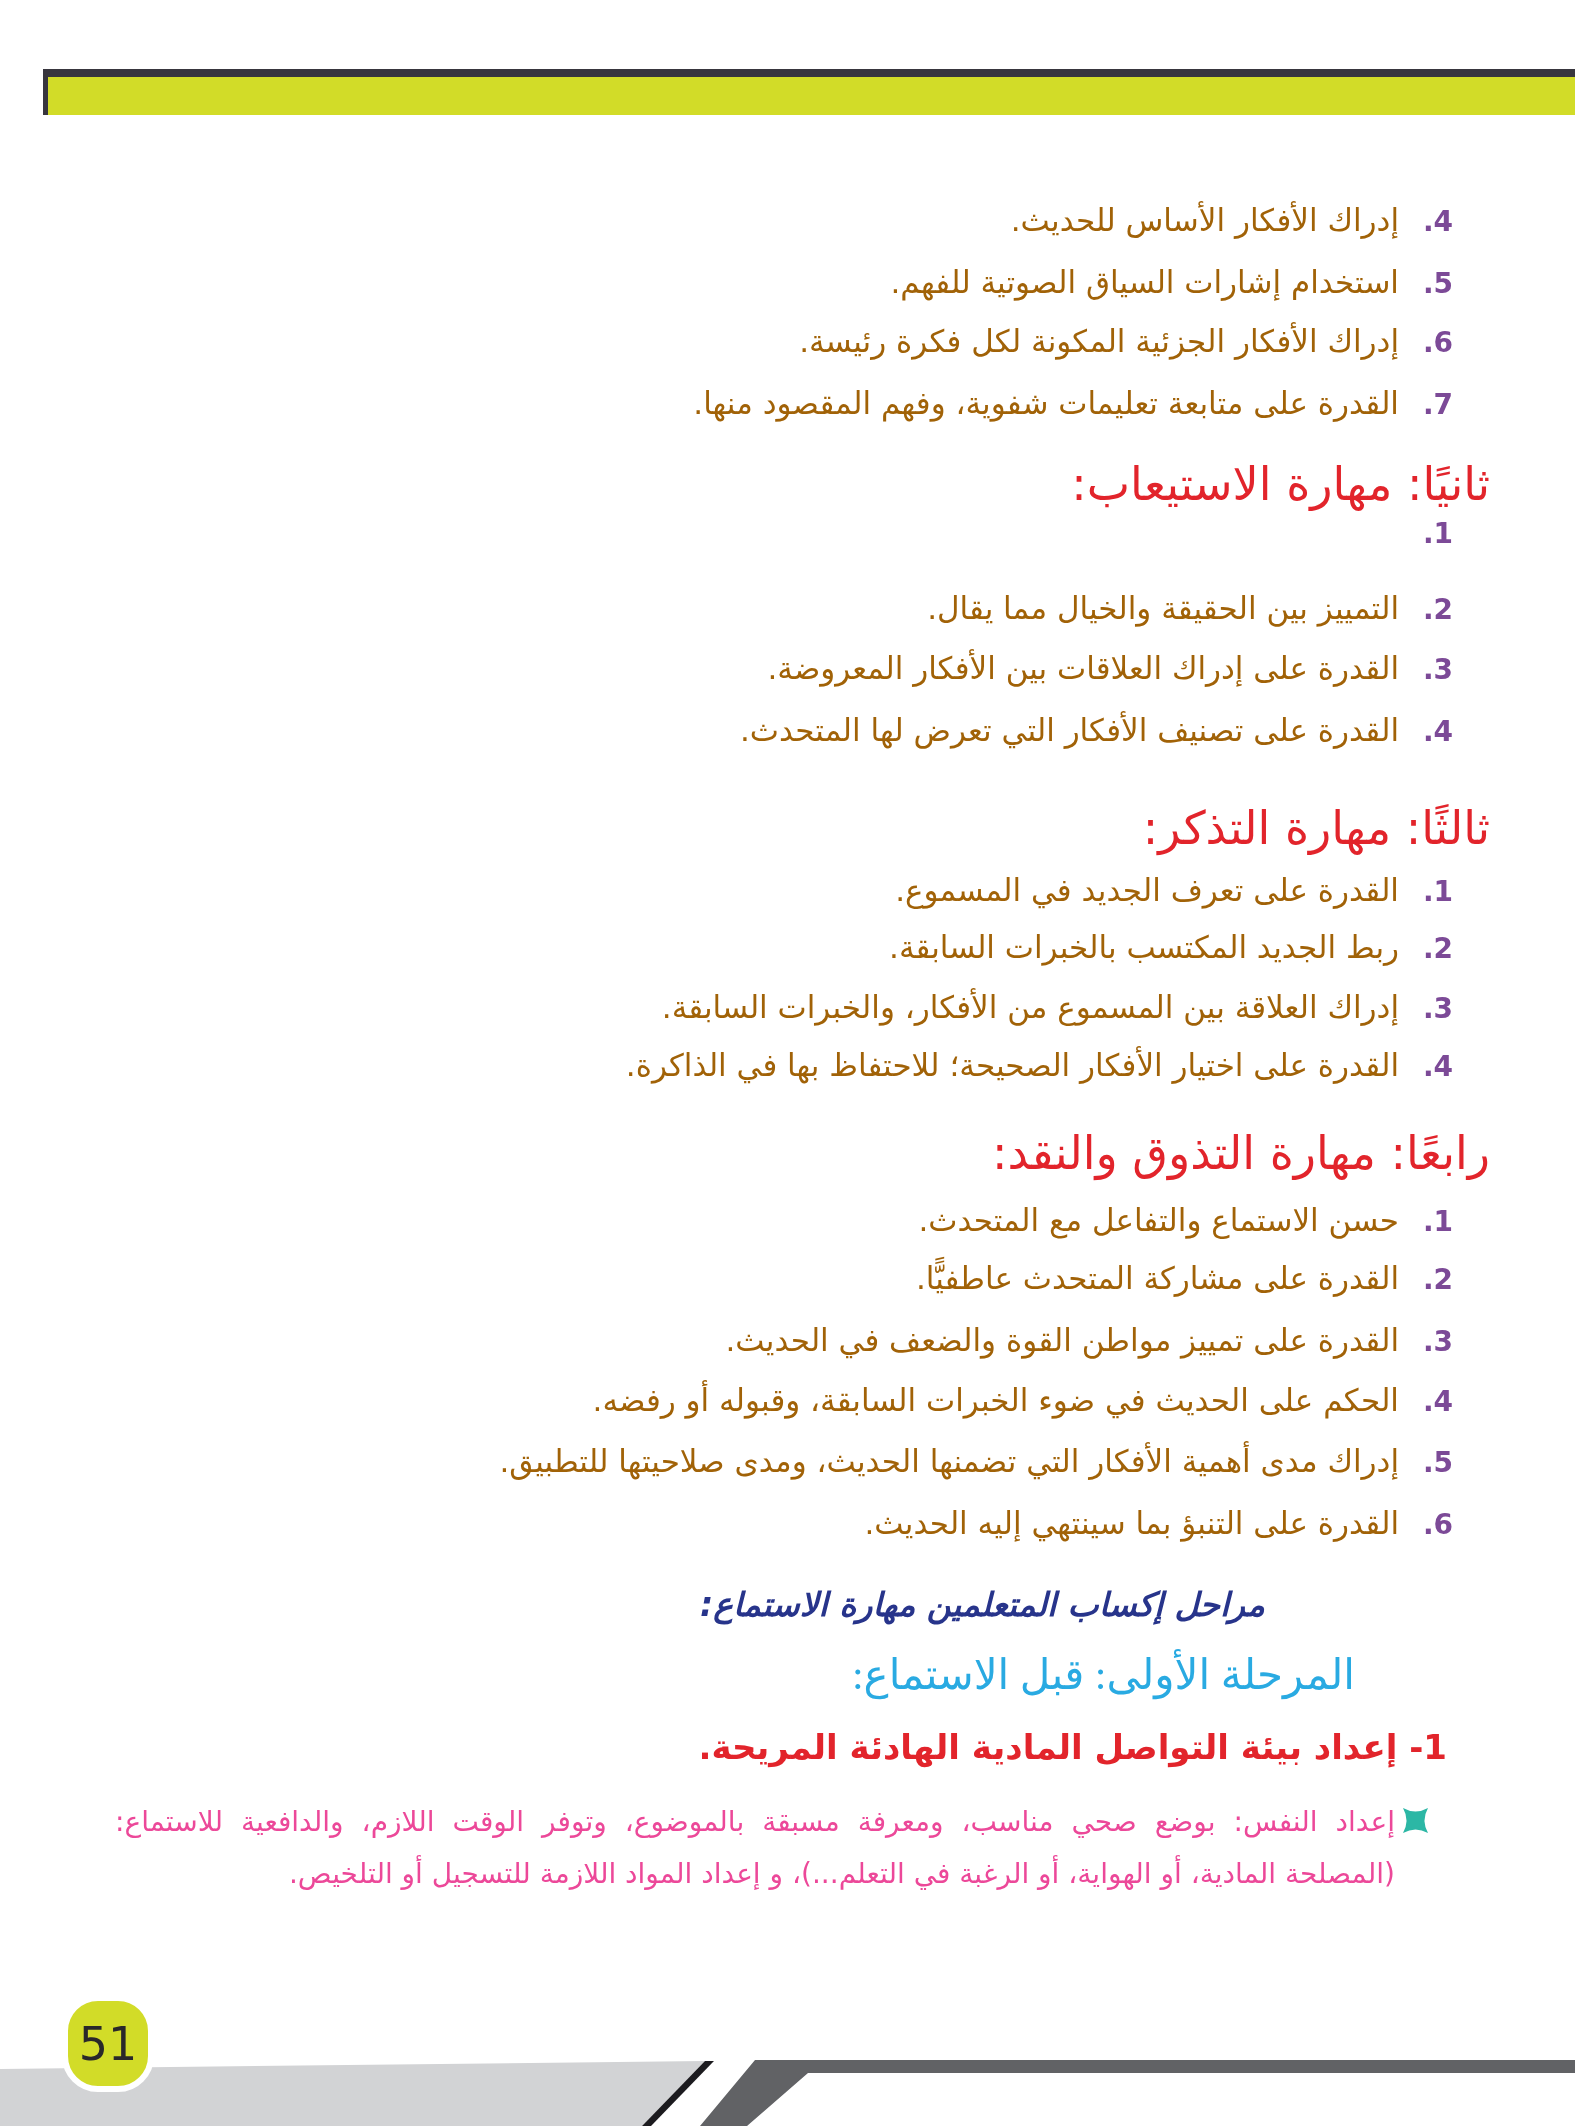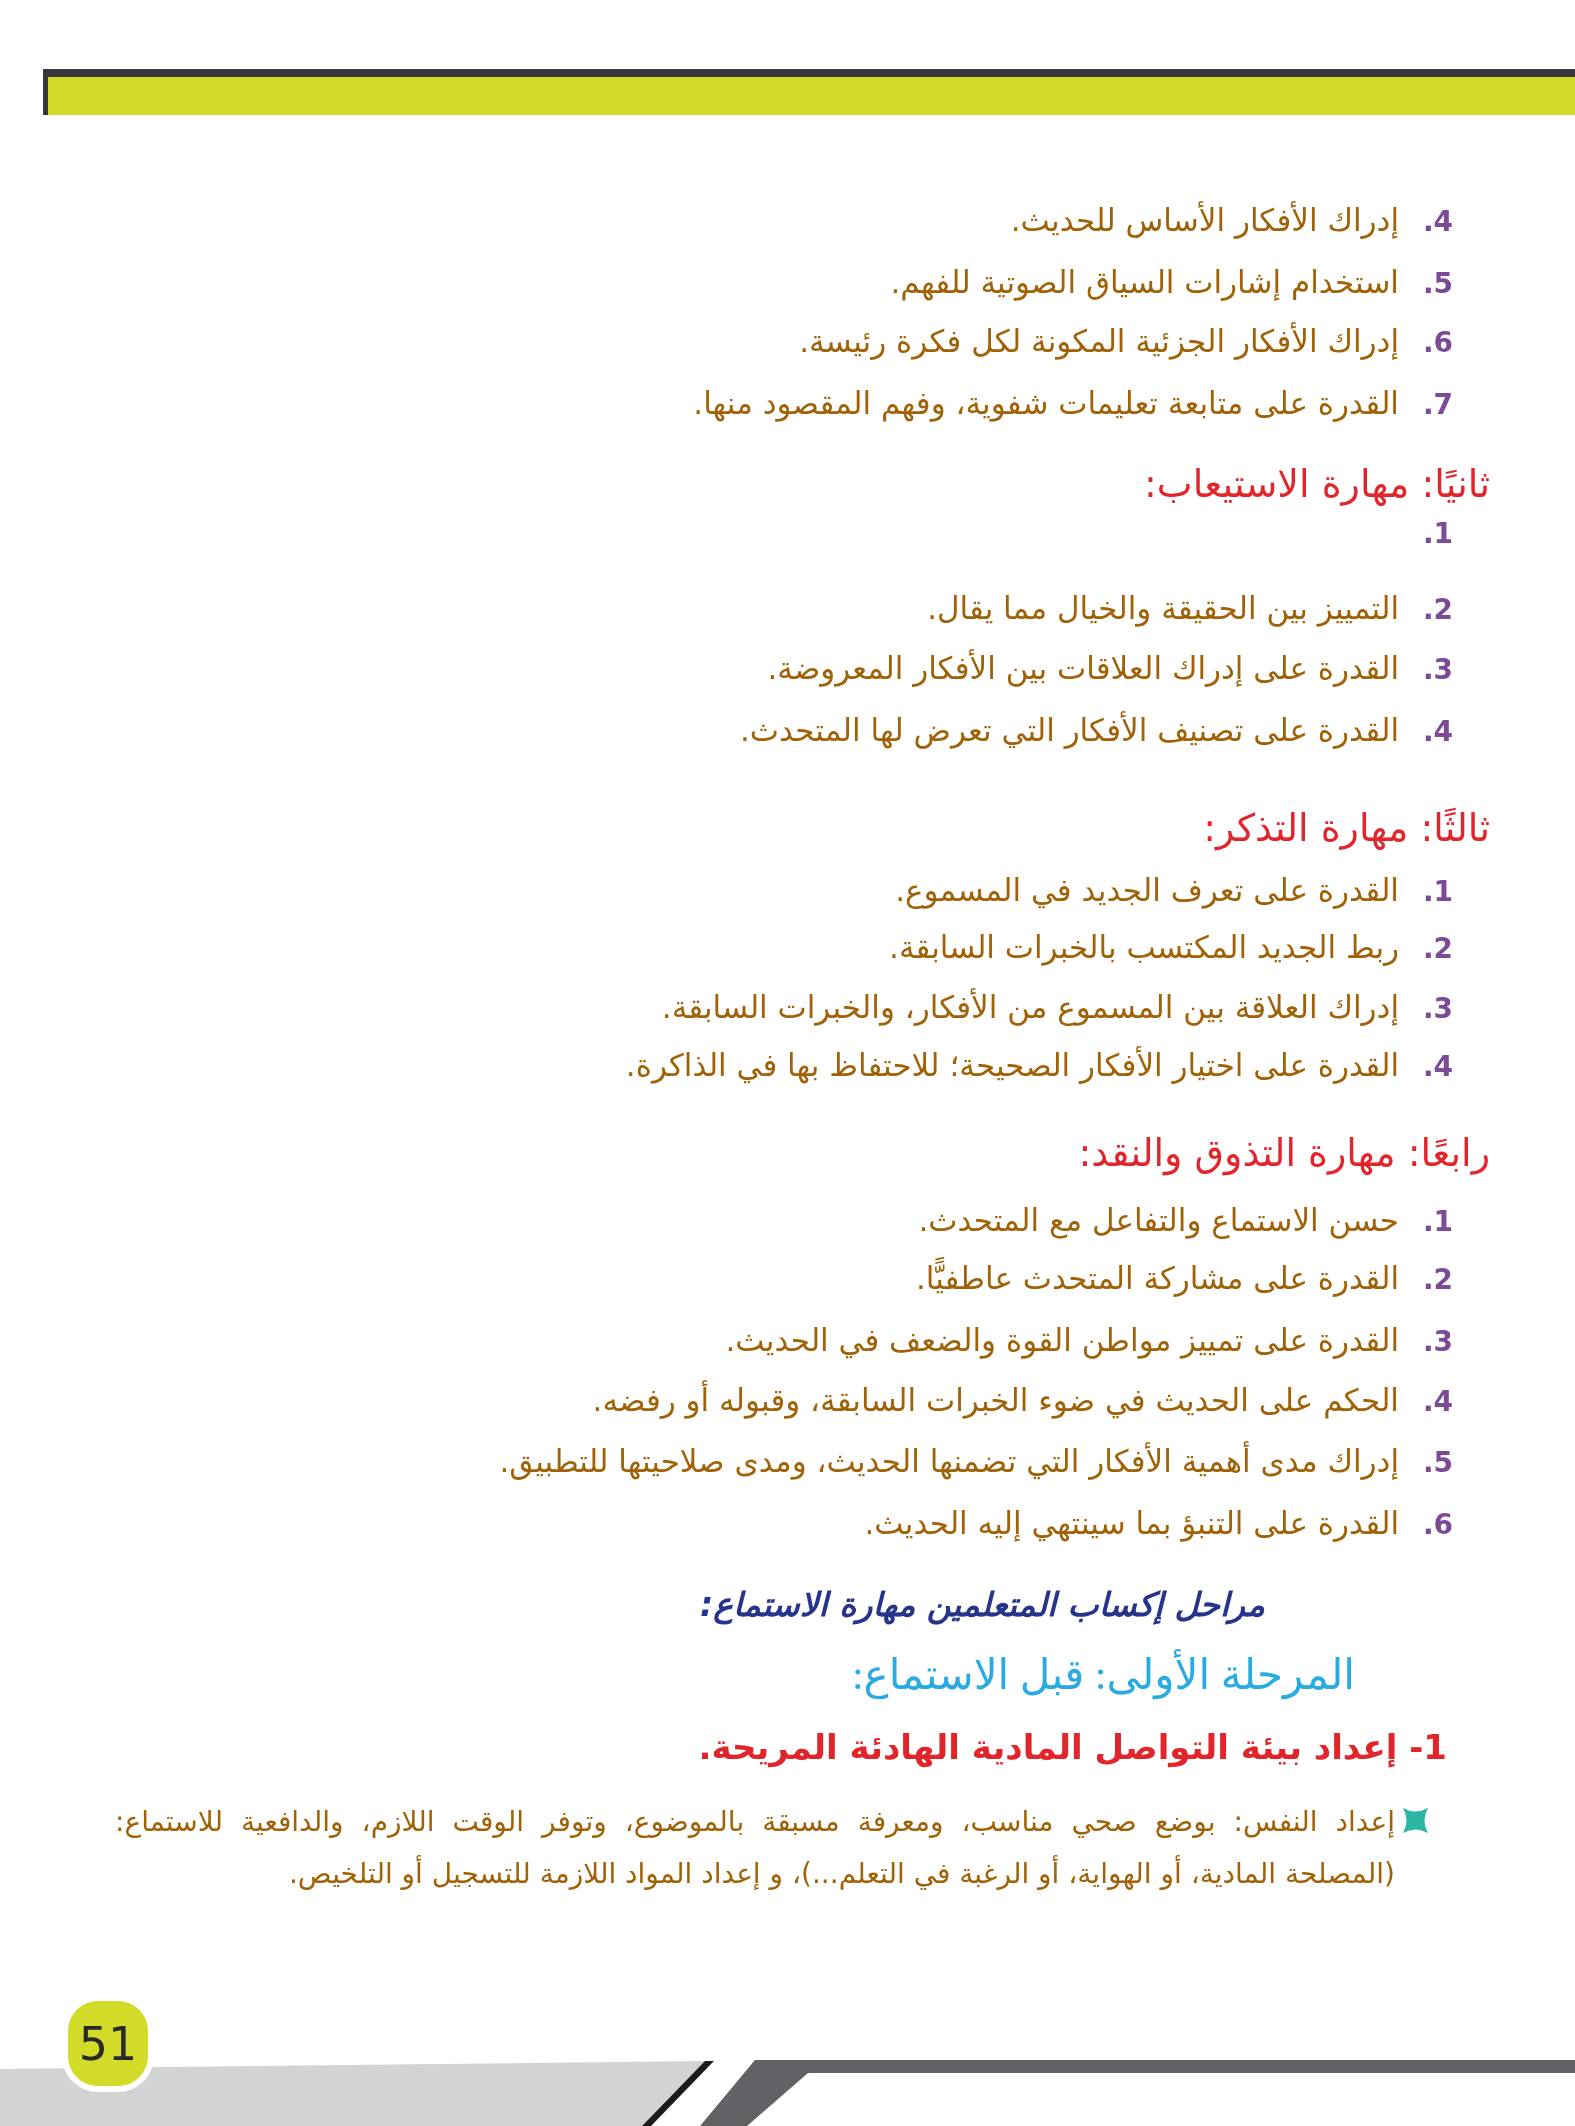--- a/index.html
+++ b/index.html
@@ -13,28 +13,28 @@
   }
   
   .top-border{position:absolute;left:43px;right:0;top:69px;height:8px;background:#38363e;}
   .top-fill{position:absolute;left:43px;right:0;top:77px;height:38px;background:var(--yellow,#d5dd26);border-left:5px solid #38363e;box-sizing:border-box;}
   
   .row{position:absolute;right:122px;display:flex;align-items:baseline;direction:rtl;white-space:nowrap;}
   .num{color:var(--purple,#7c4a97);font-weight:bold;font-size:28px;min-width:46px;margin-left:8px;}
   .txt{color:#a16207;font-size:31px;line-height:56px;}
   
   .h{position:absolute;white-space:nowrap;}
-  .h-red{color:var(--red,#e2242b);font-size:38px;line-height:55px;right:85px;text-align:center;}
+  .h-red{color:var(--red,#e2242b);font-size:46px;line-height:55px;right:85px;text-align:center;}
   .h-blue{color:var(--blue,#27348b);font-size:33px;line-height:50px;font-weight:bold;right:310px;font-style:italic;}
   .h-cyan{color:var(--cyan,#29aae2);font-size:42px;line-height:50px;right:220px;font-family:Liberation Serif, serif;}
   .h-step{color:var(--red,#e2242b);font-size:34px;line-height:50px;font-weight:bold;right:128px;}
   
   .bullet{position:absolute;right:147px;top:1796px;width:1313px;}
   .bullet-star{position:absolute;right:0;top:12px;width:25px;height:25px;}
-  .bullet-body{margin-right:33px;color:#a16207;font-size:28px;line-height:52px;text-align:justify;}
+  .bullet-body{margin-right:33px;color:#ec4899;font-size:28px;line-height:52px;text-align:justify;}
   
   .band-gray{position:absolute;left:0;top:2060px;width:713px;height:66px;background:#d2d3d5;
     clip-path:polygon(0 9px,705px 1px,642px 66px,0 66px);}
   .band-edge{position:absolute;left:630px;top:2060px;width:100px;height:66px;background:#1c1b1f;
     clip-path:polygon(75px 1px,84px 1px,21px 66px,12px 66px);}
   .band-dark{position:absolute;left:700px;top:2059px;width:875px;height:67px;background:#616265;
     clip-path:polygon(55px 1px,875px 1px,875px 14px,108px 14px,47px 67px,0 67px);}
   .page-badge{
     position:absolute;left:62px;top:1995px;width:92px;height:97px;box-sizing:border-box;
     background:var(--yellow,#cfd927);border:6px solid #ffffff;border-radius:36px;

